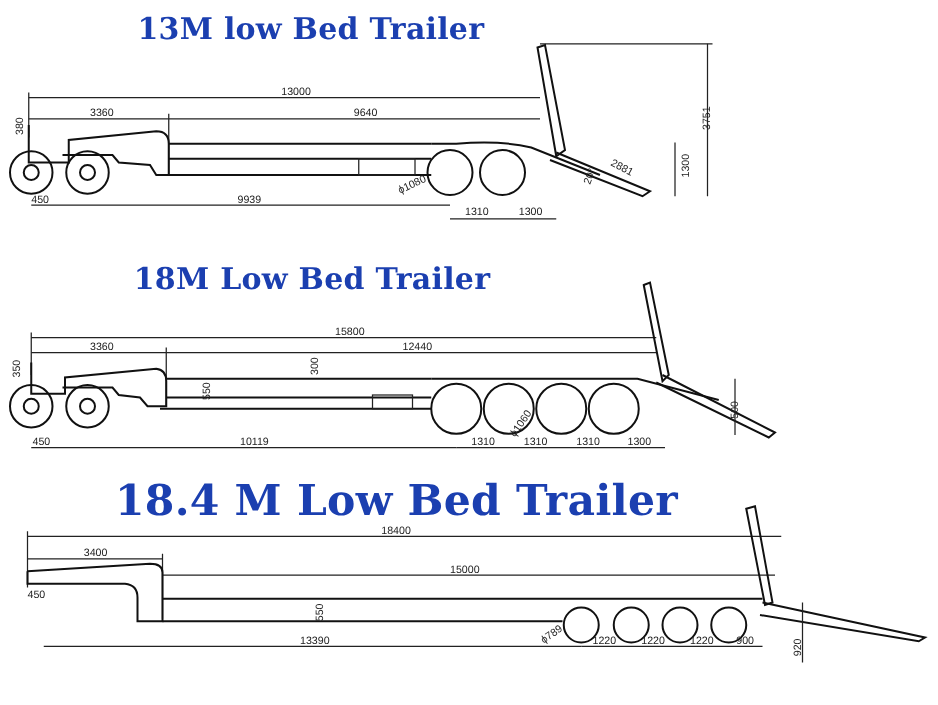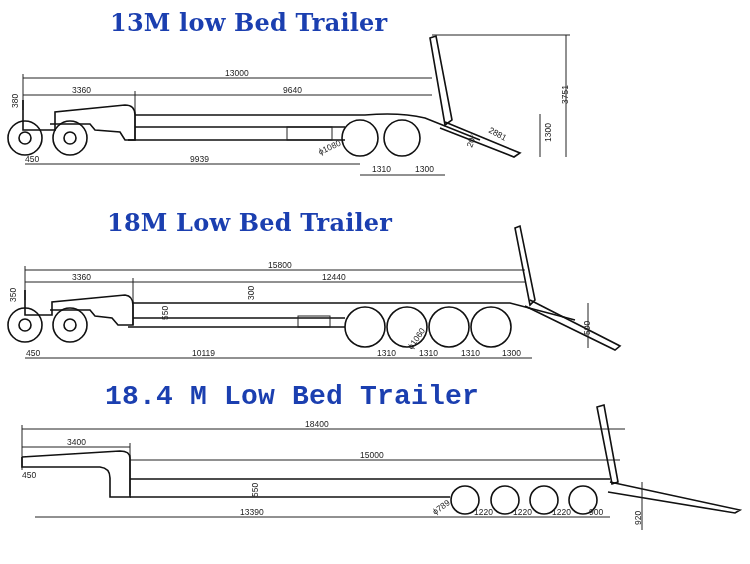--- a/index.html
+++ b/index.html
@@ -1,20 +1,20 @@
 <!DOCTYPE html>
 <html><head>
 <meta charset="utf-8">
 <style>
   html, body { margin:0; padding:0; background:#ffffff; }
   body { width:750px; height:564px; position:relative; overflow:hidden; font-family:"Liberation Sans", sans-serif; }
   .title { position:absolute; font-family:"DejaVu Serif", serif; font-weight:bold; color:#1b3fb0; white-space:nowrap; letter-spacing:0.2px; }
   .t1 { left:110px; top:8px; font-size:24px;text-align:right; }
   .t2 { left:107px; top:208px; font-size:24px; }
-  .t3 { left:105px; top:381px; font-size:28px;font-family:Liberation Mono, monospace; }
+  .t3 { left:92px; top:381px; font-size:34px; }
   svg { position:absolute; left:0; top:0; }
   .dim { font-family:"Liberation Sans", sans-serif; font-size:8.5px; fill:#222; }
   .ln { stroke:#222; stroke-width:1; fill:none; }
   .thk { stroke:#111; stroke-width:1.6; fill:none; }
 </style>
 </head>
 <body>
 
 <div class="title t1">13M low Bed Trailer</div>
 <div class="title t2">18M Low Bed Trailer</div>

